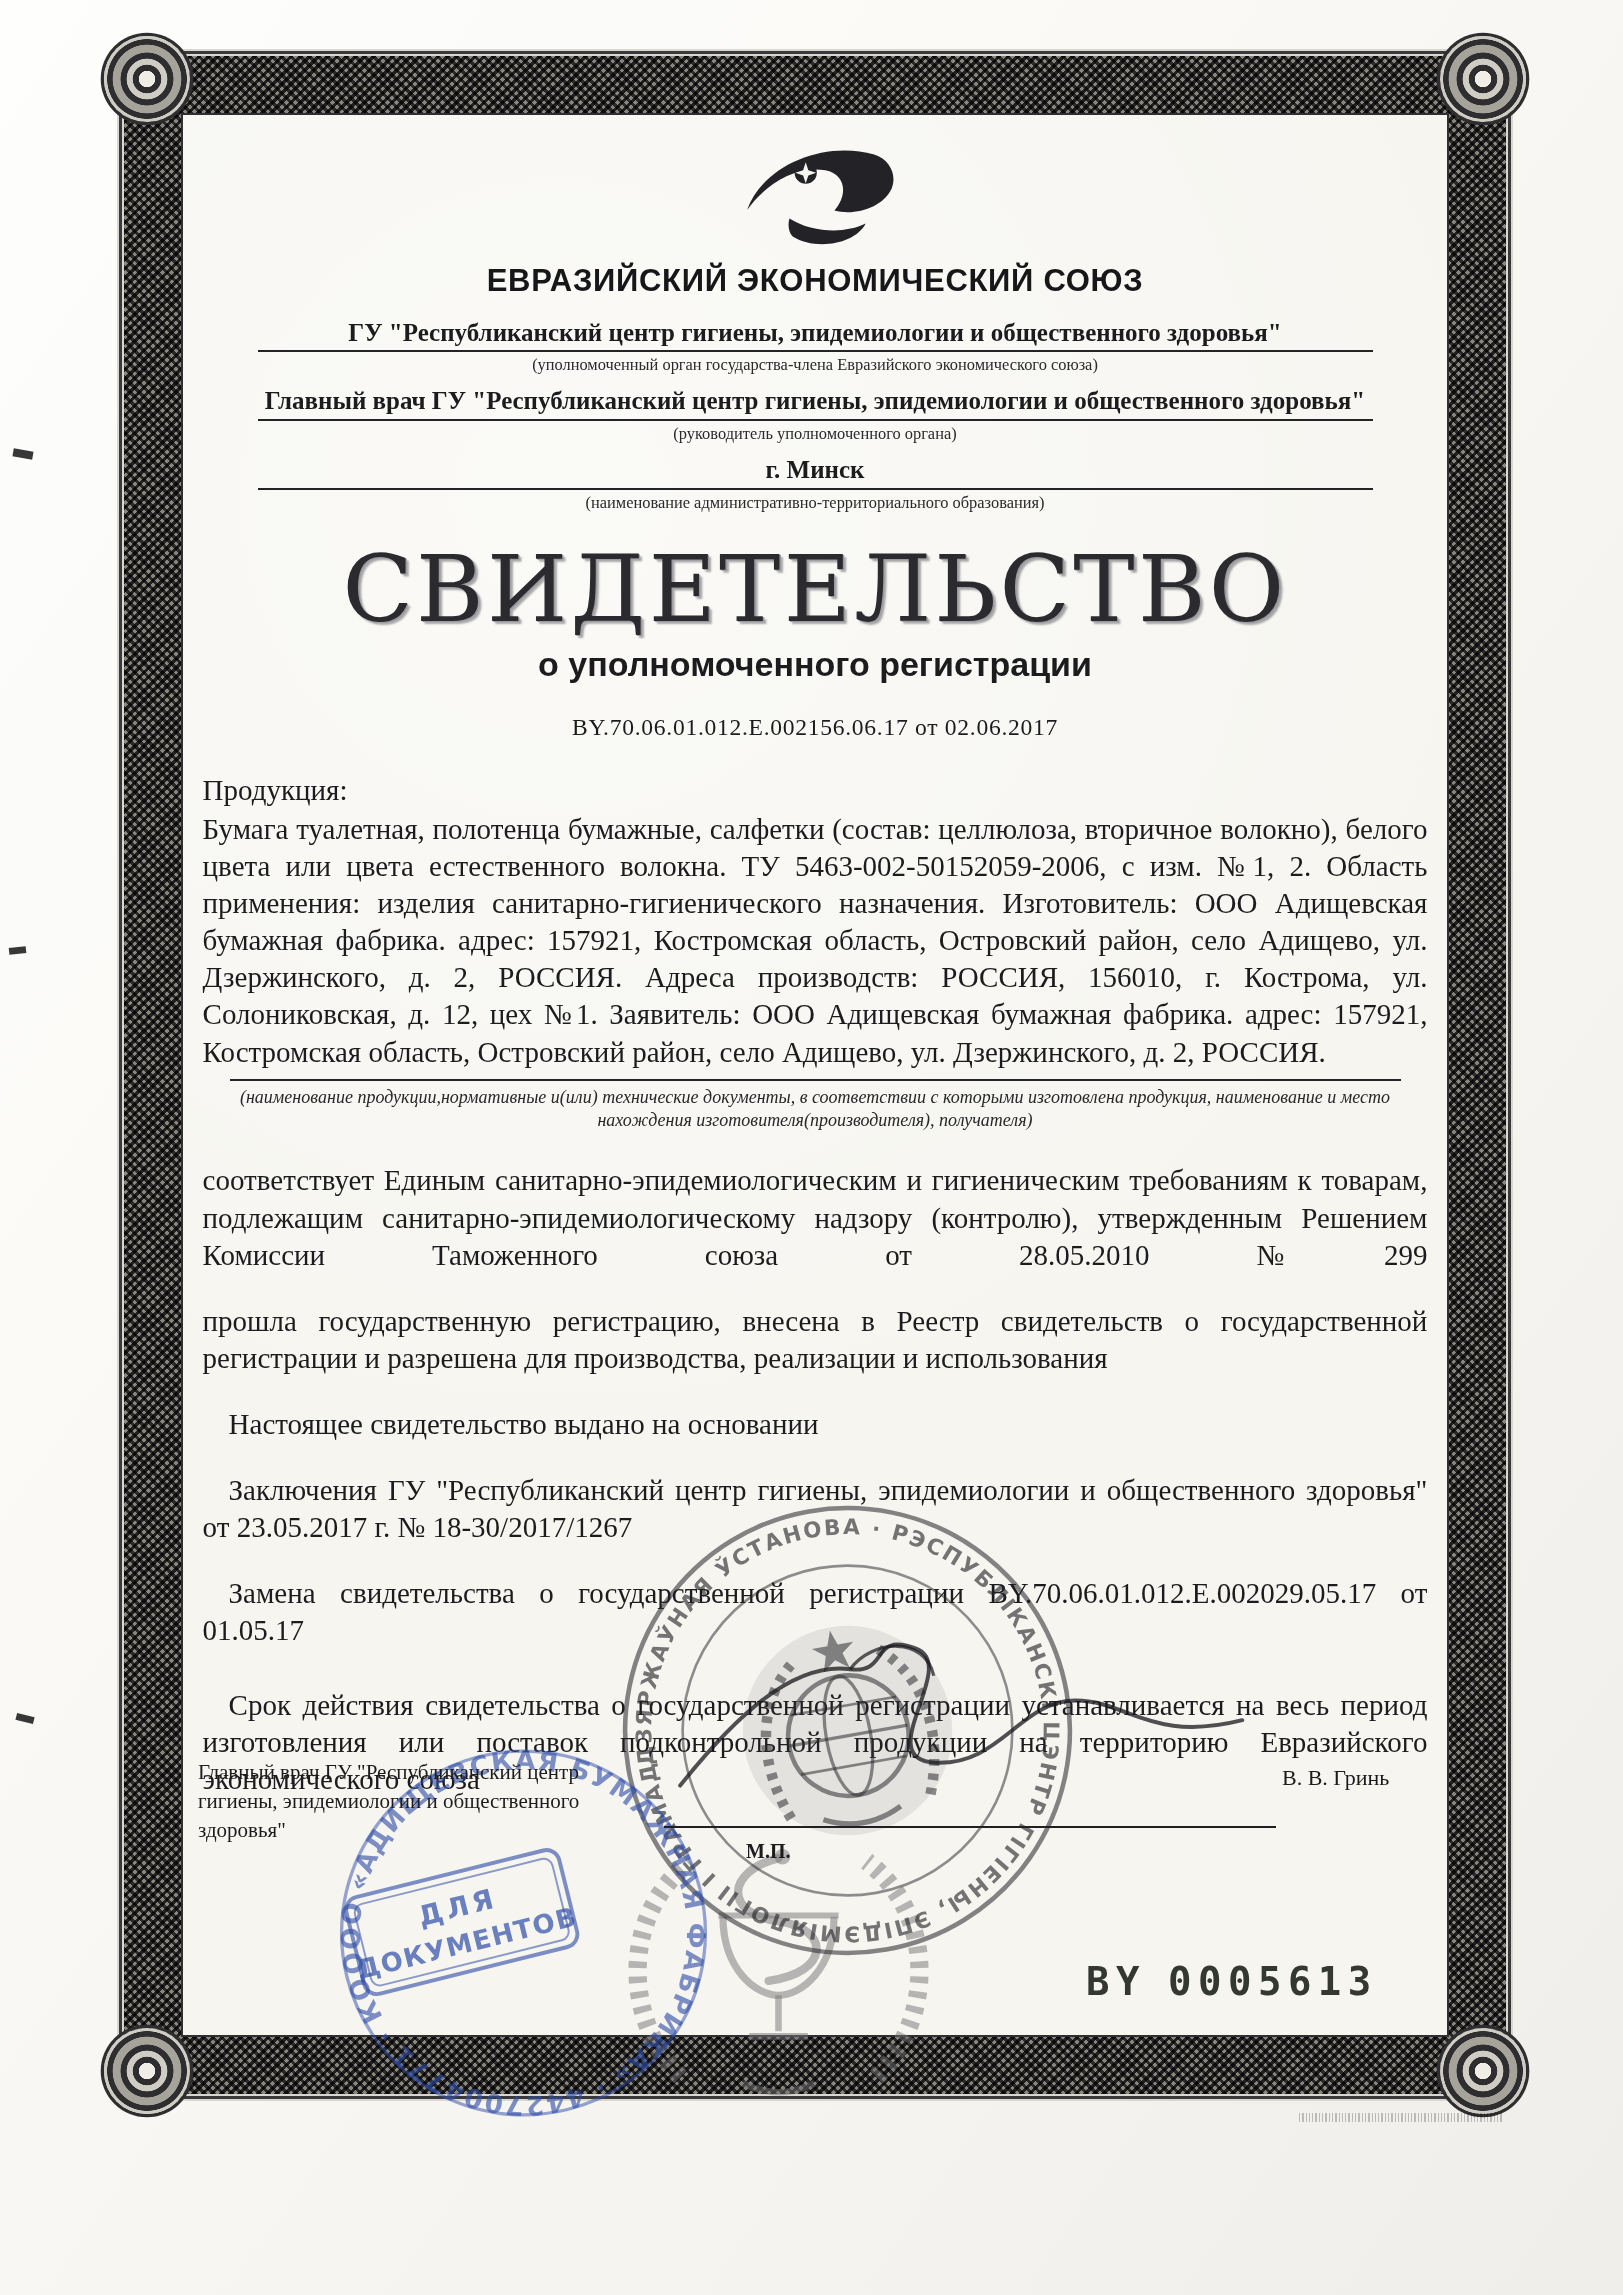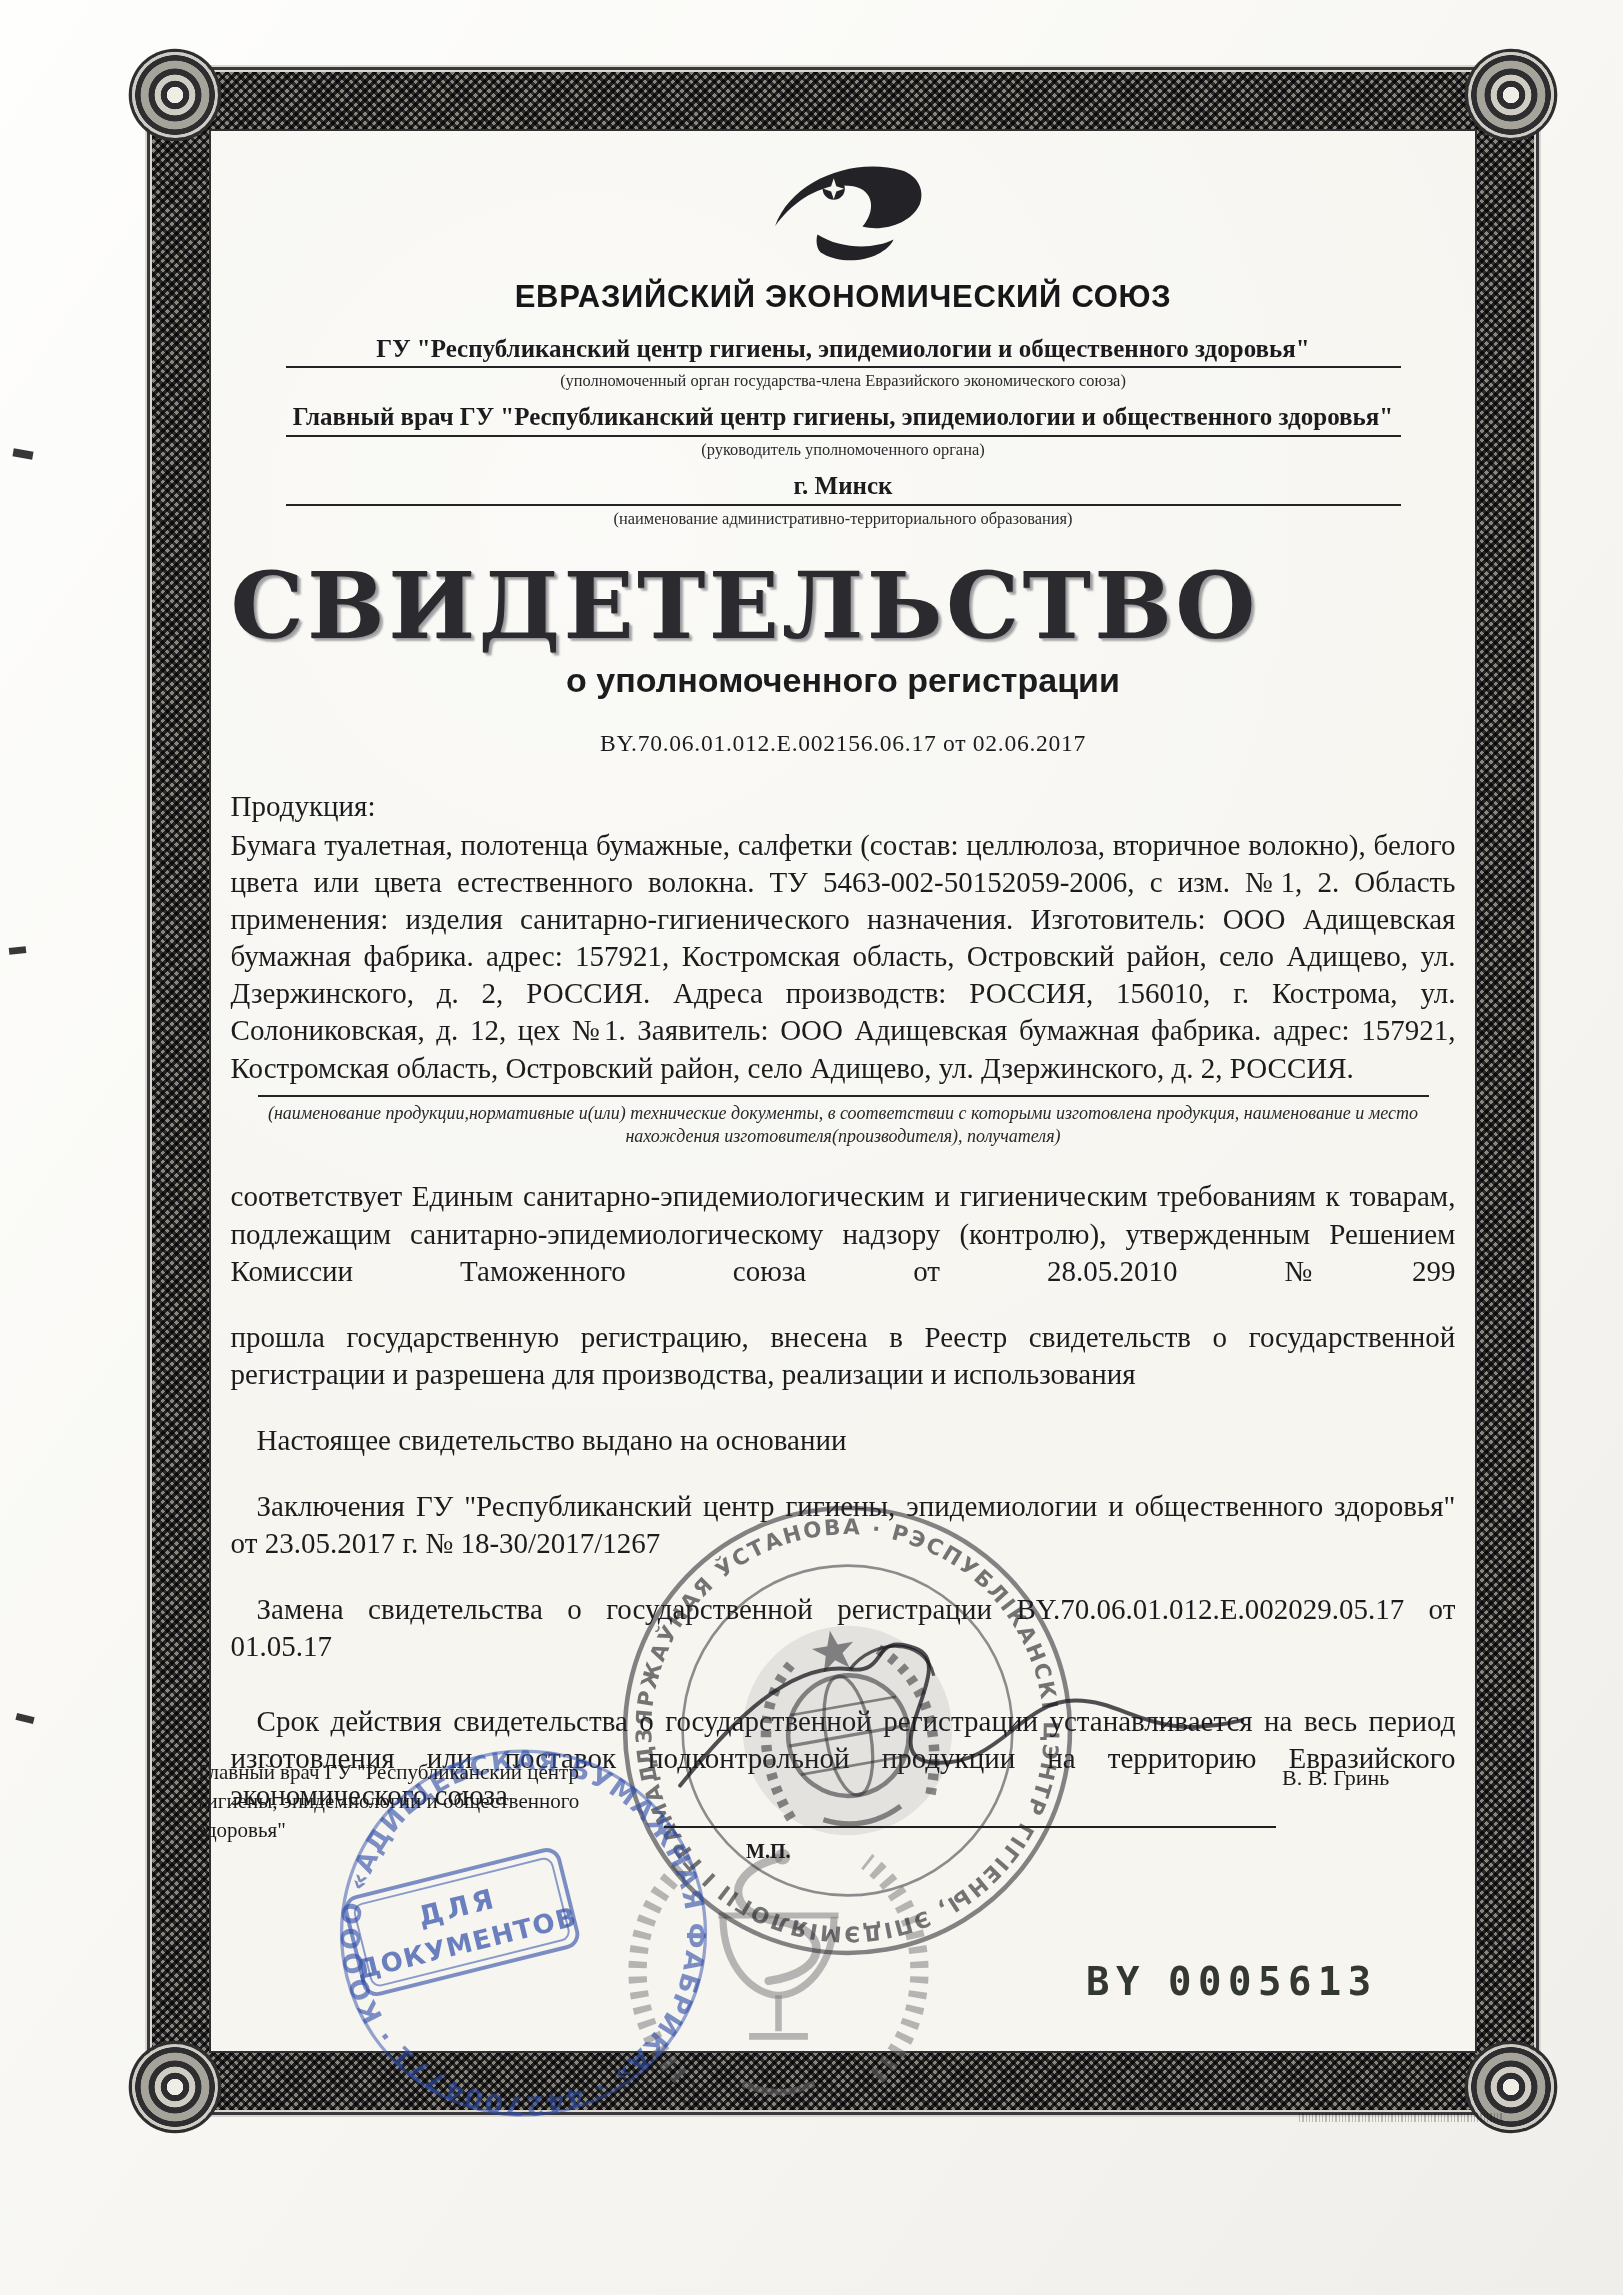--- a/index.html
+++ b/index.html
@@ -9,28 +9,27 @@
     font-family:"Liberation Serif",serif;
     color:#1c1c1e;
   }
   .page{
     position:relative;width:1623px;height:2295px;overflow:hidden;
     background:linear-gradient(125deg,#fefefd 0%,#f7f6f2 55%,#efeeea 100%);
   }
 
   
   .frame{
-    position:absolute;left:119px;top:67px;width:1386px;height:2042px;
+    position:absolute;left:119px;top:51px;width:1386px;height:2042px;
     border:3.9px solid #3a3a3c;
     background:
       repeating-linear-gradient(45deg, rgba(25,25,28,.85) 0 3.3px, rgba(186,183,175,.95) 3.3px 6.5px),
       repeating-linear-gradient(-45deg, #2d2d30 0 3.3px, #b9b6ae 3.3px 6.5px);
     background-blend-mode:multiply;
     box-shadow:0 0 0 2px #d9d7d0, inset 0 0 0 2px #d9d7d0;
-    margin-left:28px;
   }
   .rosette{
     position:absolute;width:86px;height:86px;border-radius:50%;
     background:radial-gradient(circle at 50% 50%,
       #efede6 0 13%, #2e2e30 14% 23%, #cfccc4 24% 33%,
       #2e2e30 34% 43%, #a6a39b 44% 56%, #2e2e30 57% 65%, #cfccc4 66% 100%);
     box-shadow:0 0 0 3.3px #2e2e30;
   }
   .rosette.tl{left:-18.3px;top:-18.3px;} .rosette.tr{right:-18.3px;top:-18.3px;}
   .rosette.bl{left:-18.3px;bottom:-18.3px;} .rosette.br{right:-18.3px;bottom:-18.3px;}
@@ -53,22 +52,22 @@
   }
   .field{width:1115px;margin:0 auto 11.8px auto;text-align:center;}
   .field-line{
     font-weight:bold;font-size:25px;padding-bottom:3.9px;
     border-bottom:2px solid #242426;
   }
   .field-caption{font-size:16.4px;padding-top:3px;color:#2a2a2c;}
 
   
   .cert-title{
-    margin-top:29px;
-    font-family:"DejaVu Serif",serif;font-weight:bold;
+    text-align:center;margin-top:29px;
+    font-family:"DejaVu Serif",serif;font-weight:normal;
     font-size:92px;line-height:1.05;letter-spacing:3.3px;color:#2b2b2f;
     text-shadow:1.3px 1.3px 0 #9a9aa0, 3.3px 3.3px 2px rgba(20,20,25,.35);
   }
   .cert-subtitle{
     text-align:center;margin-top:6.5px;
     font-family:"Liberation Sans",sans-serif;font-weight:bold;font-size:34px;
   }
   .cert-number{text-align:center;margin-top:30px;font-size:23.6px;letter-spacing:0.7px;}
 
   

